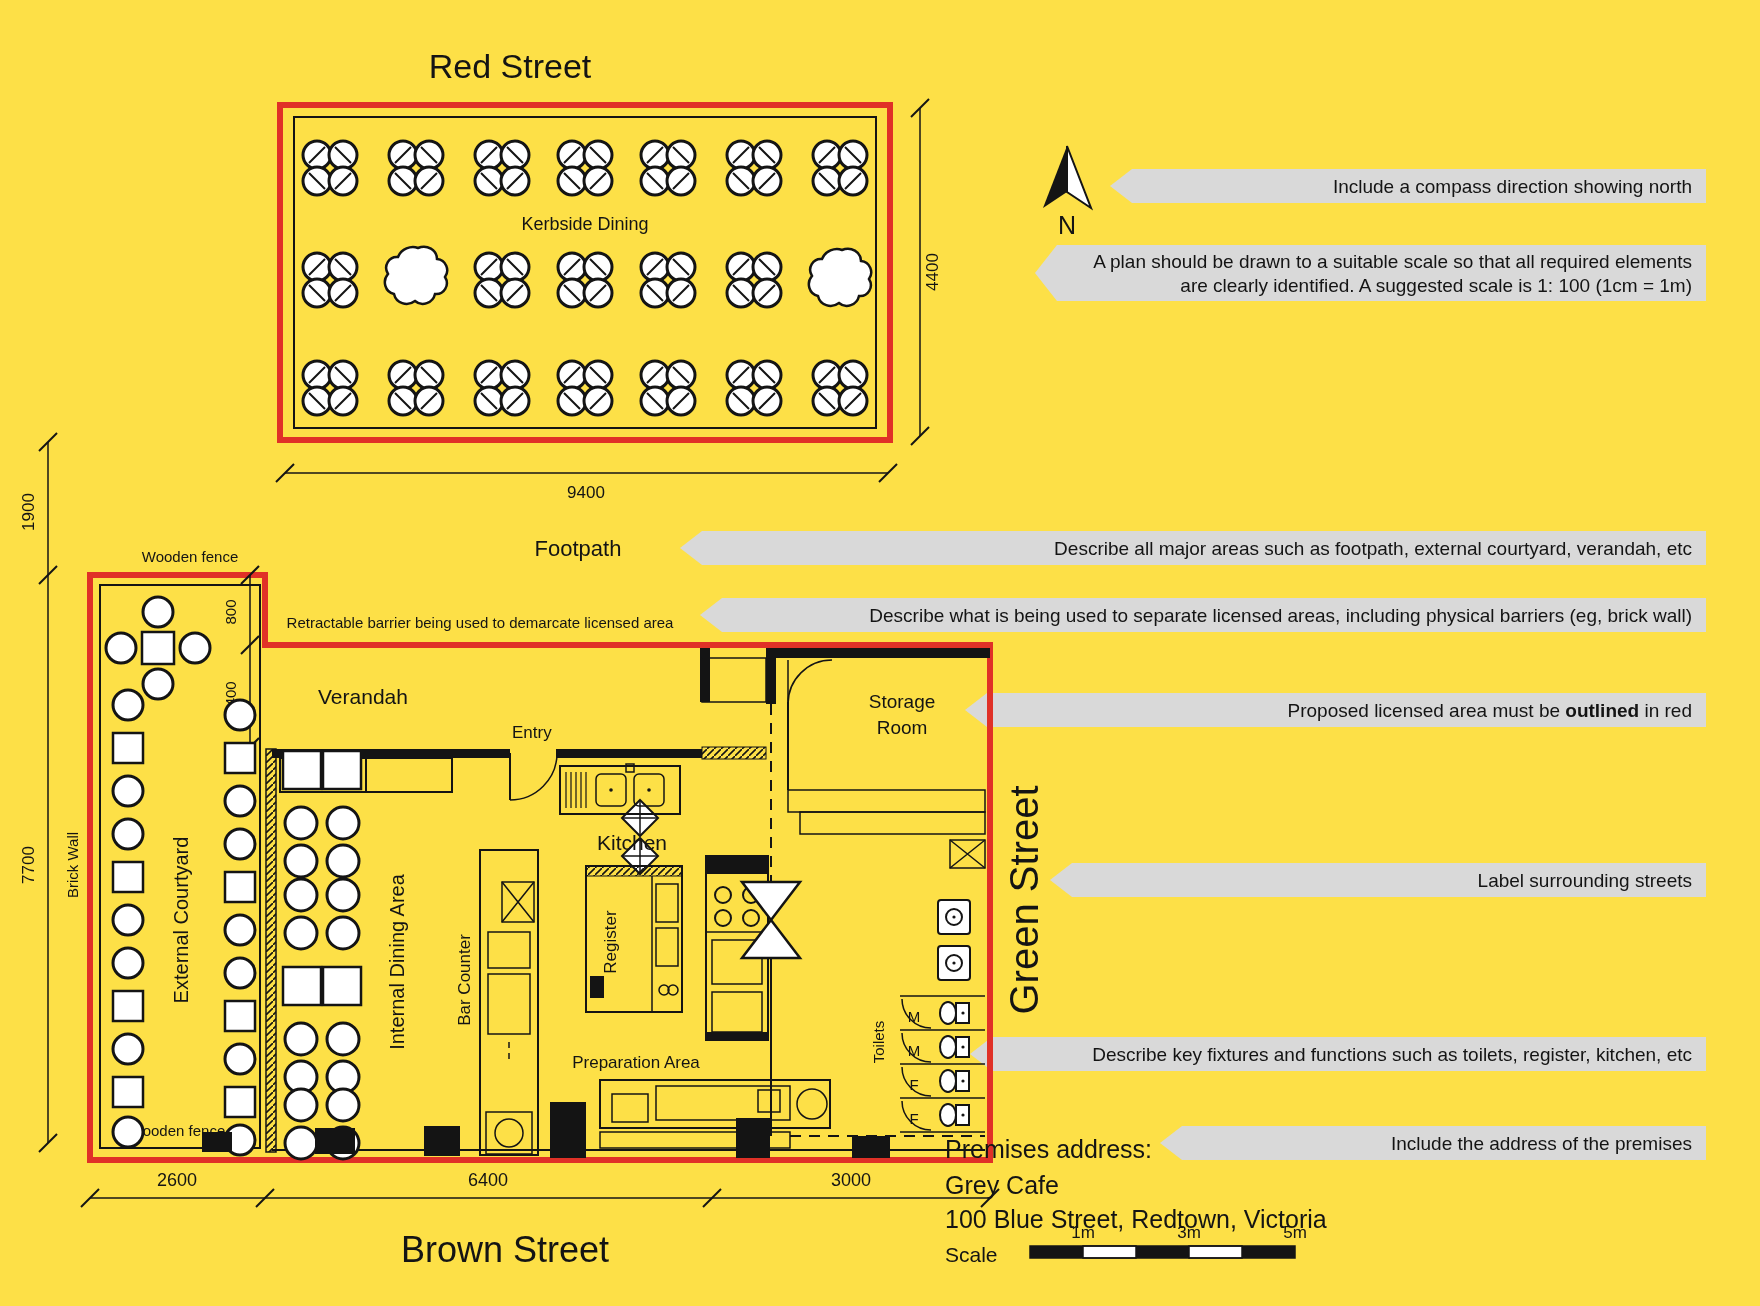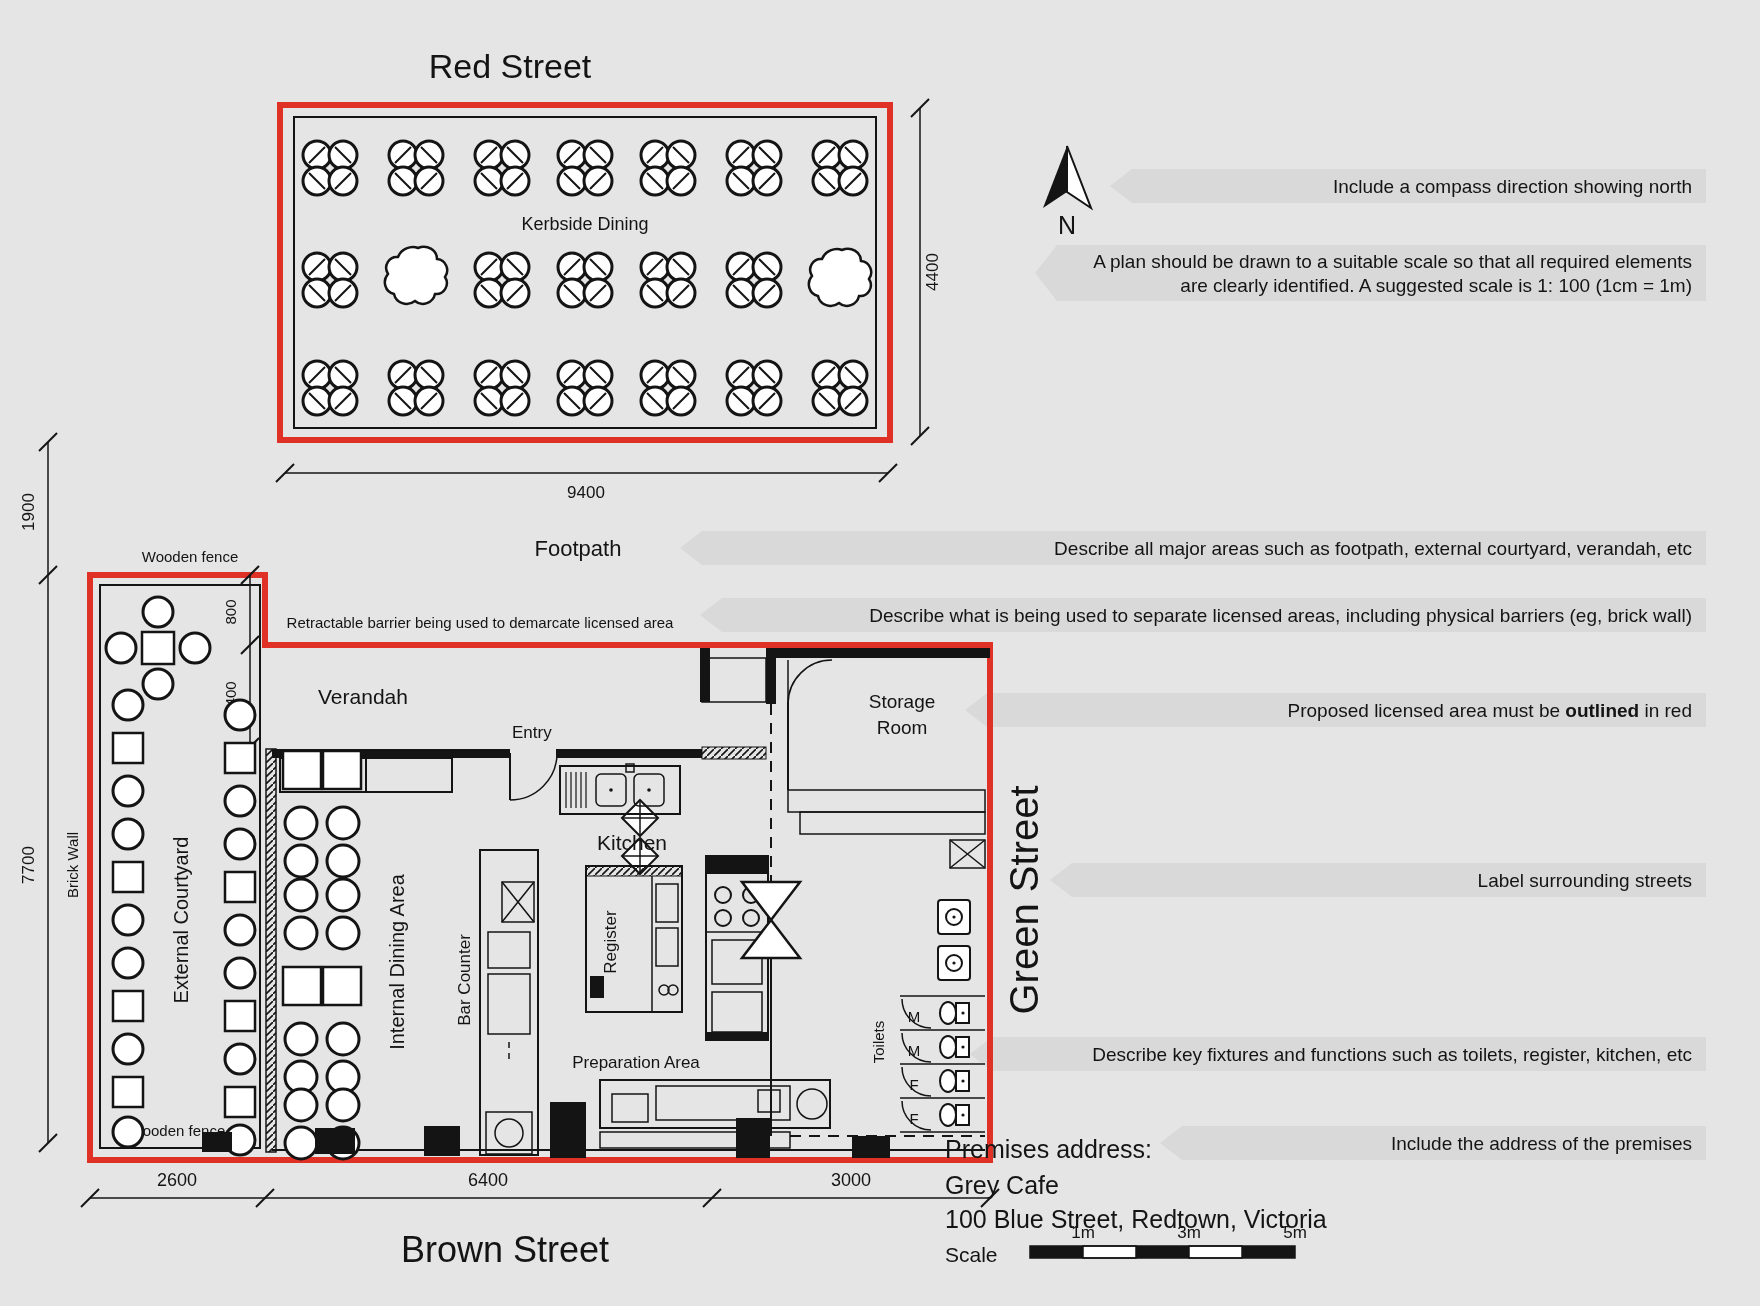--- a/index.html
+++ b/index.html
@@ -1,16 +1,16 @@
 <!DOCTYPE html>
 <html><head>
 <meta charset="utf-8">
 <style>
   html,body{margin:0;padding:0;background:#ffffff;}
-  .canvas{position:relative;width:1760px;height:1306px;background:#e5e5e5;font-family:"Liberation Sans",sans-serif;overflow:hidden;}
+  .canvas{position:relative;width:1760px;height:1306px;background:#fde047;font-family:"Liberation Sans",sans-serif;overflow:hidden;}
   svg{position:absolute;left:0;top:0;}
   text{font-family:"Liberation Sans",sans-serif;fill:#141414;}
   .t15{font-size:15px}.t17{font-size:17px}.t18{font-size:18px}.t19{font-size:19px}
   .t20{font-size:20px}.t21{font-size:21px}.t22{font-size:22px}.t25{font-size:25px}.t34{font-size:34px}.t36{font-size:36px}.t40{font-size:40px}
   .mid{text-anchor:middle}.end{text-anchor:end}
   .bold{font-weight:bold}
   .ln{fill:none;stroke:#141414;stroke-width:2}
   .ln15{fill:none;stroke:#141414;stroke-width:1.5}
   .wall{fill:#141414;stroke:none}
   .red{fill:none;stroke:#e03127;stroke-width:6}

